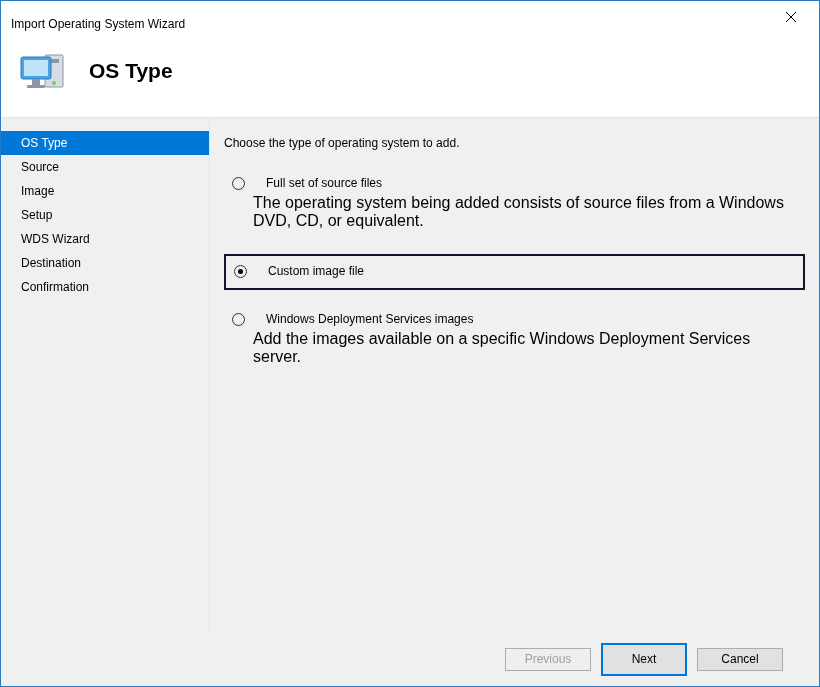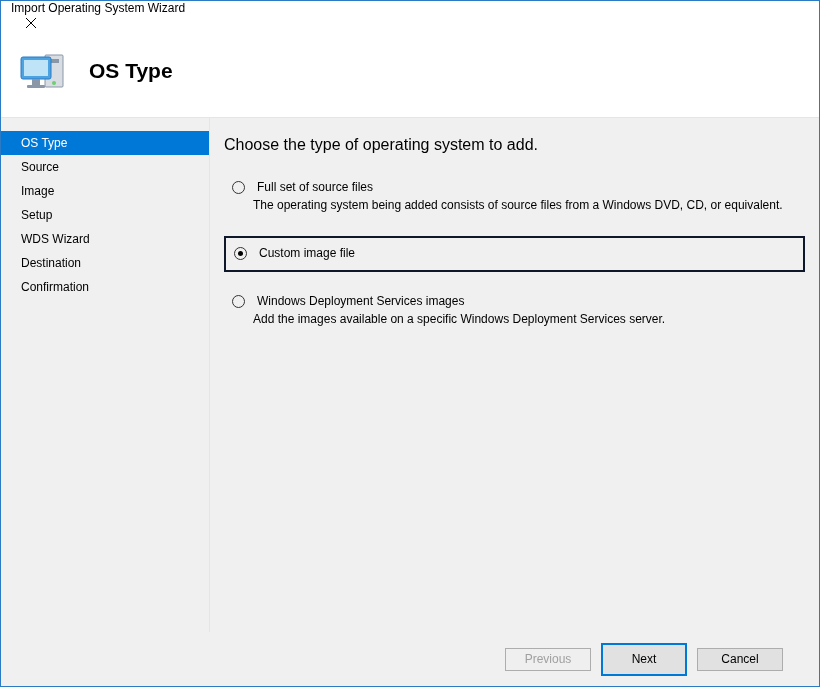--- a/index.html
+++ b/index.html
@@ -14,24 +14,23 @@
       height: 687px;
       border: 1px solid #2a7bc4;
       background: #fff;
       display: flex;
       flex-direction: column;
       position: relative;
     }
     .titlebar {
       height: 30px;
       display: flex;
-      align-items: flex-start;
+      align-items: flex-end;
       padding: 0 8px 0 10px;
       background: #fff;
-      flex-direction: column;
     }
     .titlebar-title {
       flex: 1;
       font-size: 12px;
       color: #000;
     }
     .close-btn {
       width: 40px;
       height: 28px;
       display: flex;
@@ -77,32 +76,32 @@
       color: #fff;
     }
     .main {
       flex: 1;
       background: #f0f0f0;
       padding: 18px 14px 0 14px;
       position: relative;
       border-left: 1px solid #e5e5e5;
     }
     .prompt {
-      font-size: 16px;
+      font-size: 12px;
       color: #000;
       margin-bottom: 18px;
     }
     .option-group {
       padding: 8px 8px 10px 8px;
       margin-bottom: 14px;
     }
     .option-row {
       display: flex;
       align-items: center;
-      gap: 12px;
+      gap: 21px;
     }
     .radio {
       width: 13px;
       height: 13px;
       border: 1px solid #333;
       border-radius: 50%;
       display: flex;
       align-items: center;
       justify-content: center;
       flex-shrink: 0;
@@ -112,21 +111,21 @@
       width: 5px;
       height: 5px;
       background: #000;
       border-radius: 50%;
     }
     .option-label {
       font-size: 12px;
       color: #000;
     }
     .option-desc {
-      font-size: 12px;
+      font-size: 16px;
       color: #000;
       margin-left: 21px;
       margin-top: 4px;
     }
     .highlighted {
       border: 2px solid #0f172a;
     }
     .footer {
       height: 54px;
       background: #f0f0f0;

